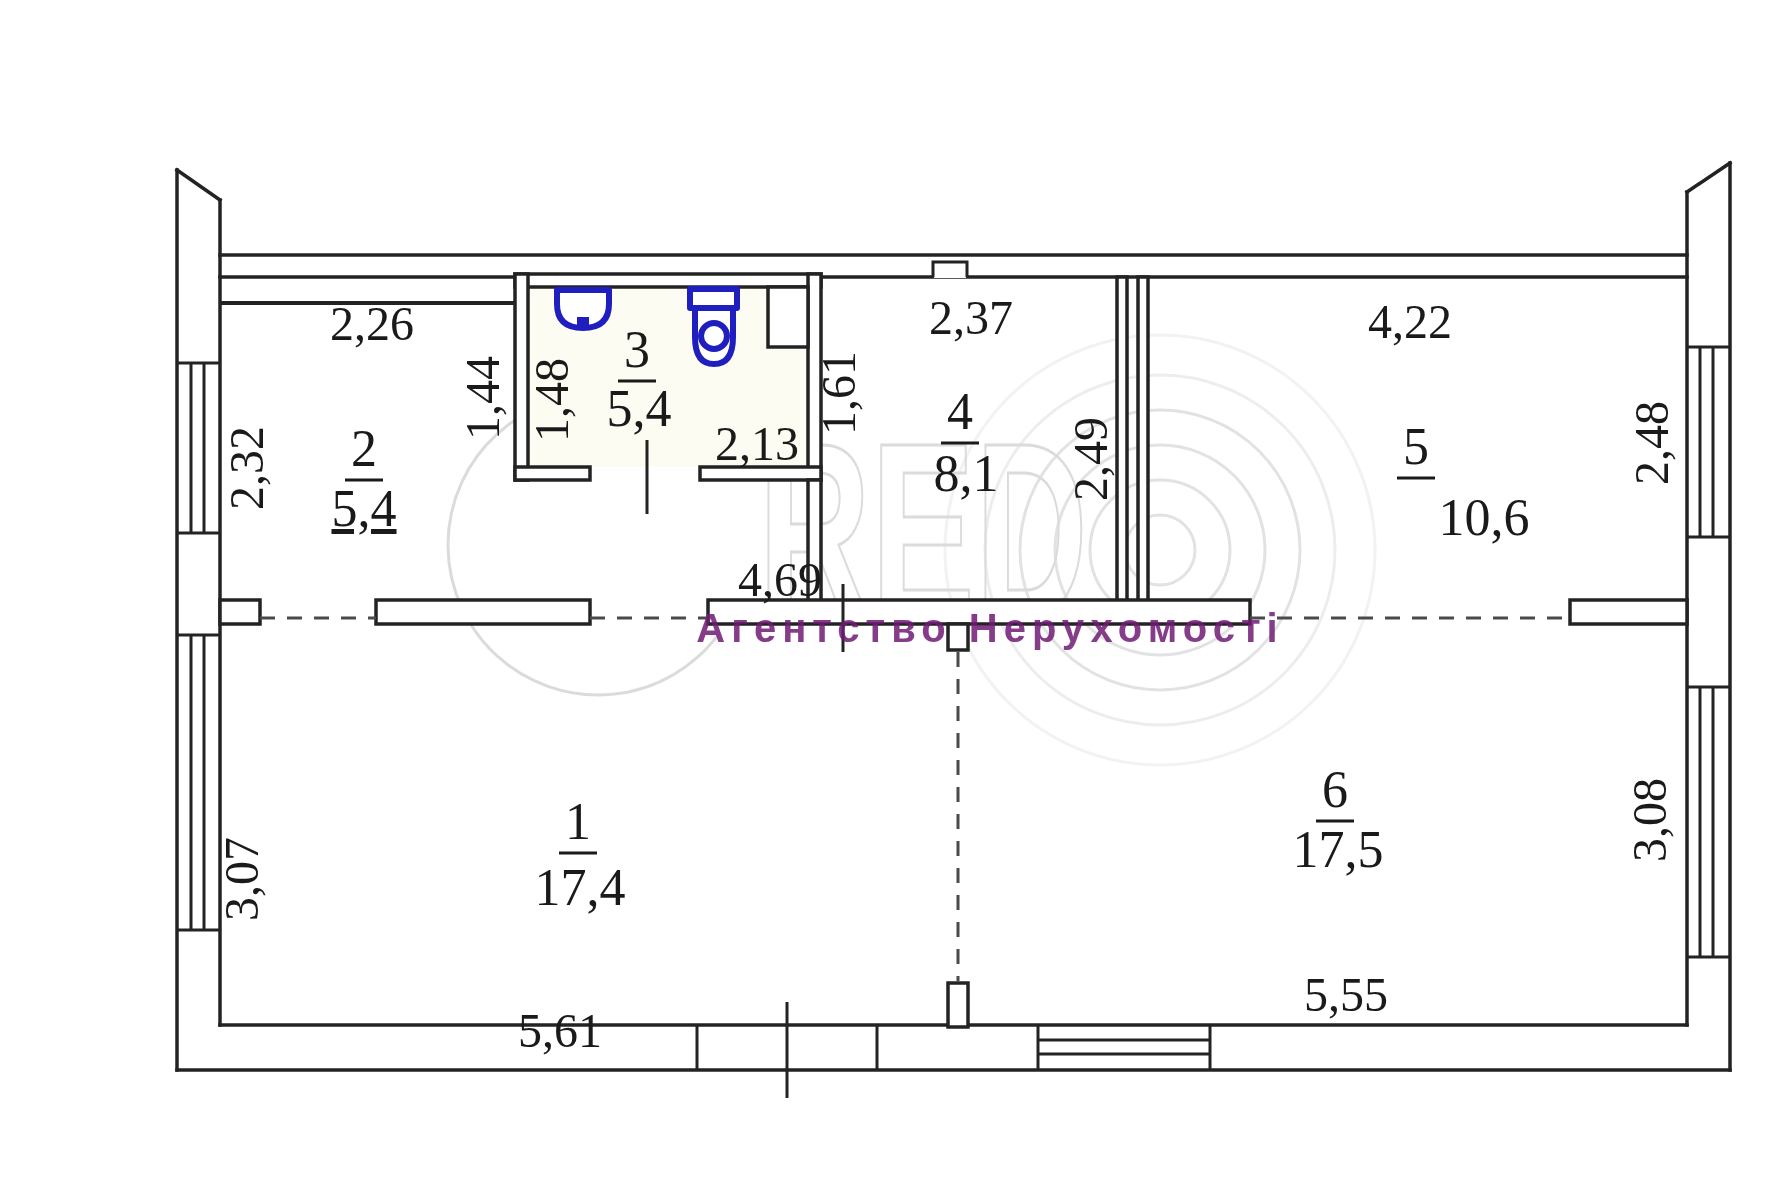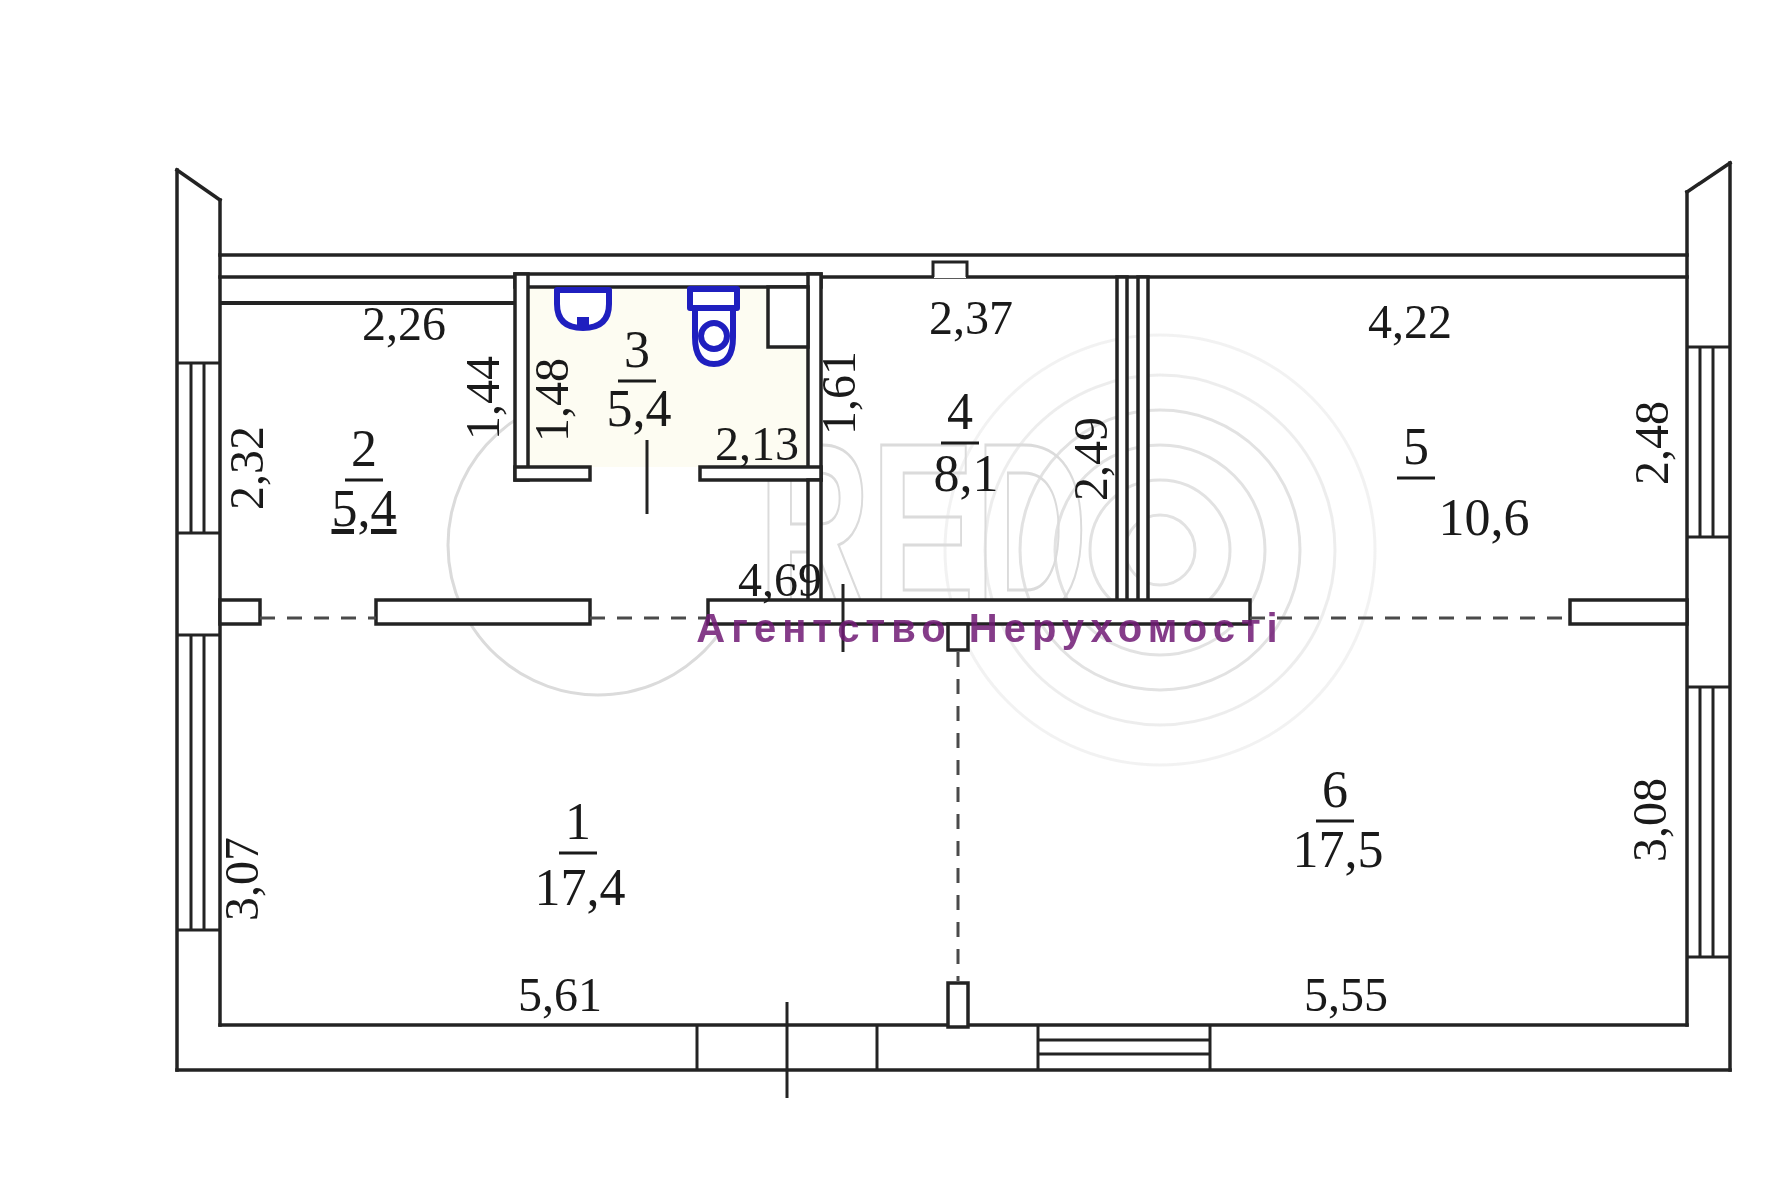--- a/index.html
+++ b/index.html
@@ -136,33 +136,33 @@
         <rect x="577" y="317" width="12" height="9" fill="#1f1fbf" stroke="none"></rect>
       </g>
       <g>
         <rect x="690" y="289" width="47" height="19"></rect>
         <path d="M695,308 L733,308 L733,337 Q733,364 714,364 Q695,364 695,337 Z"></path>
         <circle cx="714" cy="336" r="13"></circle>
       </g>
     </g>
   </svg>
 
-  <div class="lbl" style="left:372px;top:324px;margin-left:32px;">2,26</div>
+  <div class="lbl" style="left:372px;top:324px;">2,26</div>
   <div class="lbl v" style="left:247px;top:468px;">2,32</div>
   <div class="lbl v" style="left:483px;top:398px;">1,44</div>
   <div class="lbl v" style="left:552px;top:400px;">1,48</div>
   <div class="lbl" style="left:757px;top:444px;">2,13</div>
   <div class="lbl v" style="left:839px;top:393px;">1,61</div>
   <div class="lbl" style="left:971px;top:318px;">2,37</div>
   <div class="lbl v" style="left:1091px;top:459px;">2,49</div>
   <div class="lbl" style="left:1410px;top:322px;">4,22</div>
   <div class="lbl v" style="left:1652px;top:443px;">2,48</div>
   <div class="lbl" style="left:780px;top:580px;">4,69</div>
   <div class="lbl v" style="left:242px;top:879px;">3,07</div>
-  <div class="lbl" style="left:560px;top:995px;">5,61</div>
+  <div class="lbl" style="left:560px;top:1031px;">5,61</div>
   <div class="lbl v" style="left:1650px;top:820px;">3,08</div>
   <div class="lbl" style="left:1346px;top:995px;">5,55</div>
 
   <div class="room-num" style="left:578px;top:825px;">1</div>
   <div class="room-area" style="left:580px;top:888px;">17,4</div>
 
   <div class="room-num" style="left:364px;top:452px;">2</div>
   <div class="room-area" style="left:364px;top:509px;text-decoration:underline;">5,4</div>
 
   <div class="room-num" style="left:637px;top:353px;">3</div>

